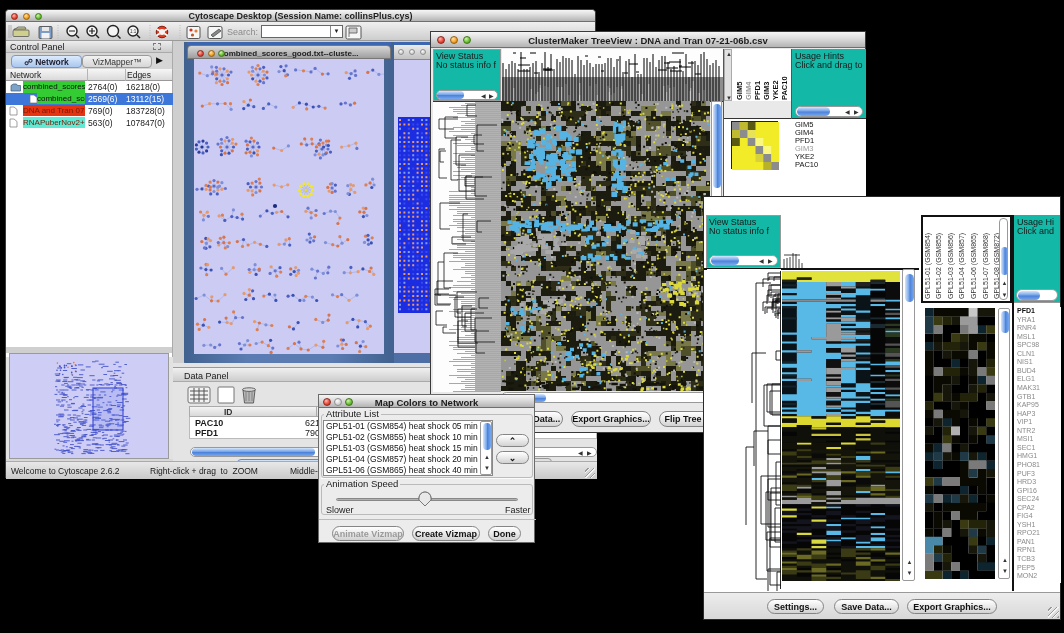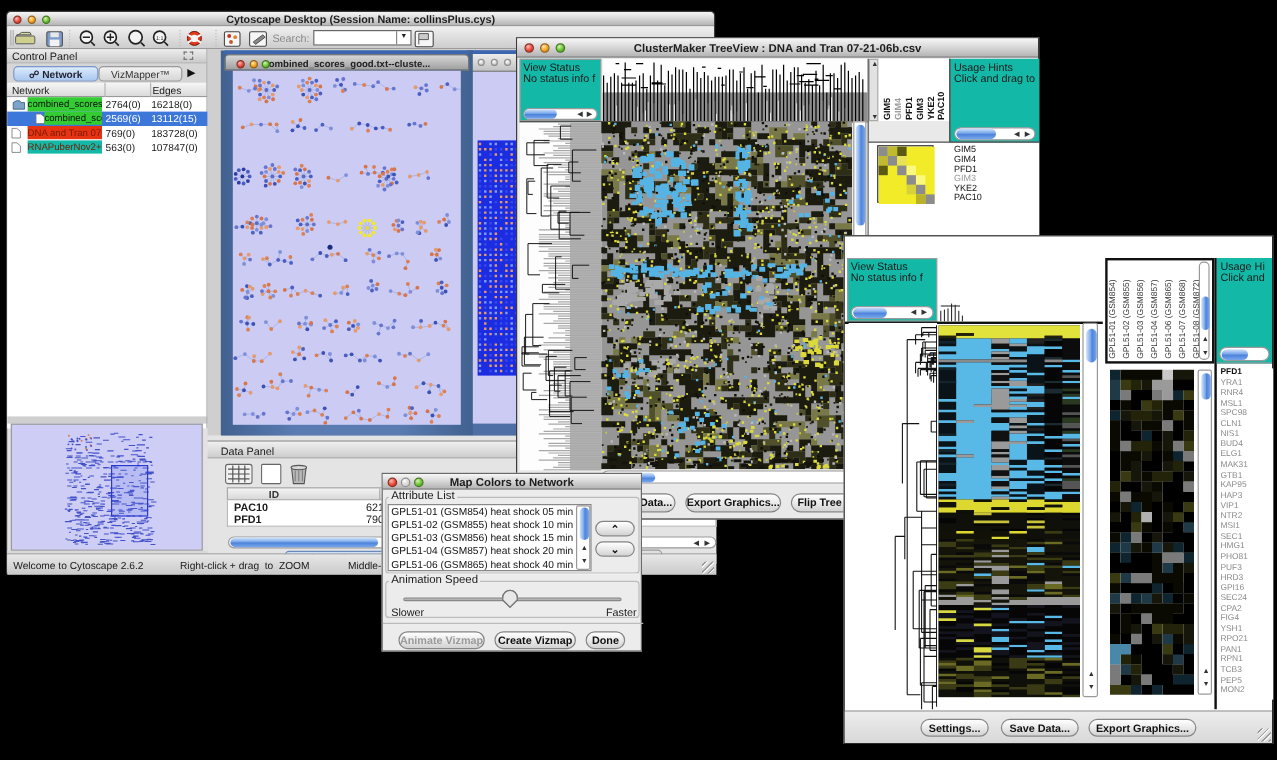--- a/index.html
+++ b/index.html
@@ -104,21 +104,21 @@
           <path d="M1 1h4l3 2.5V9H1z" fill="#fff" stroke="#777" stroke-width="0.7"></path>
         </svg>
         <div class="abs" style="left:17px;top:0.5px;width:62px;height:11px;background:#e63312;font-size:8px;line-height:11px;color:#7a1a04;overflow:hidden;">DNA and Tran 07</div>
         <div class="t8" style="left:82px;top:2px;">769(0)</div>
         <div class="t8" style="left:120px;top:2px;">183728(0)</div>
       </div>
       <div class="abs" style="left:0;top:35.5px;width:167px;height:12px;">
         <svg class="abs" style="left:3px;top:1px" width="9" height="10">
           <path d="M1 1h4l3 2.5V9H1z" fill="#fff" stroke="#777" stroke-width="0.7"></path>
         </svg>
-        <div class="abs" style="left:17px;top:0.5px;width:62px;height:11px;background:#14b8a6;font-size:8px;line-height:11px;color:#7a1a04;overflow:hidden;">RNAPuberNov2+</div>
+        <div class="abs" style="left:17px;top:0.5px;width:62px;height:11px;background:#5eead4;font-size:8px;line-height:11px;color:#7a1a04;overflow:hidden;">RNAPuberNov2+</div>
         <div class="t8" style="left:82px;top:2px;">563(0)</div>
         <div class="t8" style="left:120px;top:2px;">107847(0)</div>
       </div>
     </div>
     <div class="abs" style="left:0;top:337px;width:167px;height:6px;background:#cfcfcf;border-right:1px solid #aaa;"></div>
     <div class="abs" style="left:3px;top:343px;width:160px;height:106px;background:#cdcdf6;border:1px solid #9a9a9a;"><svg width="160" height="106">
         <path stroke="#4553c8" stroke-width="0.9" fill="none" d="M112.0 95.7h5.4M107.7 16.7h3.1M87.7 53.1h5.2M71.8 82.7h4.6M111.7 19.2h2.5M99.3 96.7h2.6M47.7 47.9h3.4M75.4 66.1h2.0M78.9 72.2h4.9M54.3 73.6h2.4M63.0 63.9h4.9M61.4 14.5h5.5M82.0 7.8h3.5M65.5 33.5h3.6M83.6 75.4h5.5M47.3 27.1h2.6M96.1 51.0h1.7M76.5 75.4h4.6M47.4 70.5h3.2M94.9 67.2h5.1M57.1 42.7h1.6M115.4 99.7h4.1M98.4 30.4h4.7M89.1 72.0h4.9M71.1 67.9h5.0M83.8 43.8h4.2M96.5 70.1h4.6M76.8 98.7h5.5M82.5 43.7h3.1M112.5 51.9h2.6M51.4 47.0h1.6M66.3 61.9h4.3M58.0 98.2h2.3M57.3 33.1h5.0M65.2 87.0h2.1M73.1 97.8h4.0M73.4 95.6h4.6M78.1 99.3h3.3M99.0 24.9h5.9M75.8 12.9h4.9M111.9 45.0h4.8M59.9 63.6h4.5M70.0 70.3h2.6M54.0 96.5h5.5M104.2 82.3h5.9M108.6 87.6h5.8M52.5 91.9h2.1M87.9 77.6h3.0M105.1 66.0h2.2M69.8 69.3h4.5M63.2 56.3h5.0M71.2 51.7h3.3M103.7 19.2h1.6M74.7 60.4h4.5M54.5 76.8h2.4M85.1 64.3h5.9M62.1 81.8h2.4M83.0 40.9h2.6M66.4 85.2h3.8M46.9 72.2h1.6M78.4 97.1h2.5M105.4 8.2h3.5M107.7 52.5h1.8M104.0 16.7h4.9M49.4 62.2h4.5M68.1 86.6h5.9M47.4 89.5h1.8M88.1 64.2h2.8M87.7 43.4h5.4M76.6 46.1h5.0M81.6 90.2h5.4M90.2 96.4h4.3M70.5 16.0h4.4M108.5 41.2h3.5M72.1 70.0h1.8M107.8 95.9h4.8M73.6 82.7h2.1M45.4 27.2h5.1M79.4 81.4h4.3M71.7 59.7h1.7M94.3 29.9h4.2M63.0 83.2h3.3M82.4 63.9h1.8M58.6 33.6h2.5M112.7 95.5h2.9M56.3 79.1h3.1M51.8 97.2h4.0M44.8 20.0h5.3M55.8 92.8h2.0M44.0 70.3h2.0M61.1 81.8h3.8M53.5 75.6h3.7M68.8 67.9h2.0M49.4 36.0h4.5M63.1 43.8h1.7M106.2 97.3h3.0M72.5 27.6h3.8M50.8 98.1h2.7M61.0 99.6h2.4M51.3 39.2h3.6M54.2 23.7h3.6M92.0 84.8h2.3M45.0 32.7h2.2M79.4 21.7h5.2M57.1 64.9h4.3M111.0 40.3h3.4M68.5 67.9h5.2M93.4 84.3h3.5M106.4 82.4h2.5M61.5 87.2h2.0M83.1 63.2h6.0M68.4 54.0h4.1M97.2 57.6h3.7M83.2 78.2h4.4M110.8 53.5h2.0M48.4 60.1h5.4M108.8 61.6h3.8M105.9 86.1h1.6M71.1 82.9h2.1M56.3 74.7h2.5M92.5 48.7h1.9M106.9 52.7h3.1M82.8 83.8h3.5M63.1 23.3h4.1M81.6 80.4h5.0M114.7 31.3h2.1M113.8 67.5h4.9M84.1 96.8h3.9M60.9 76.5h4.3M100.4 65.4h5.4M53.1 96.7h5.6M101.5 89.3h5.8M60.5 77.3h5.3M95.8 56.2h4.7M113.8 39.3h4.4M87.6 43.9h5.3M83.9 70.9h1.8M69.0 20.7h4.3M113.3 62.5h4.9M91.1 13.7h1.9M60.9 94.6h3.9M78.4 57.4h3.9M57.4 98.0h5.7M71.4 57.8h1.9M95.8 71.2h4.5M88.0 58.6h3.7M105.7 65.4h4.1M79.8 56.5h5.3M53.3 88.3h3.8M115.6 33.7h1.7M66.9 73.5h3.9M57.4 53.2h4.3M47.7 38.0h2.7M108.4 12.8h3.1M71.4 99.6h4.3M85.0 76.8h1.6M64.1 25.7h3.9M68.7 83.9h3.2M111.3 39.4h3.3M58.1 69.6h3.1M65.2 86.6h4.4M53.6 72.8h3.9M63.4 68.2h3.3M106.4 90.4h2.4M110.5 97.2h5.7M55.8 47.9h1.9M67.6 76.4h3.9M115.2 47.7h3.7M68.7 93.9h2.3M73.1 68.1h4.2M60.0 90.6h3.9M70.6 84.1h2.5M80.3 99.4h4.0M70.3 52.5h5.8M62.9 61.0h3.2M67.4 89.2h4.2M99.7 82.2h2.8M44.5 40.4h2.9M107.2 71.9h5.5M49.4 87.3h5.2M87.1 93.9h2.2M104.0 34.0h3.0M101.1 37.8h1.9M72.4 50.1h1.9M51.7 43.5h5.2M59.6 34.4h2.3M59.4 71.6h3.4M112.4 80.1h1.9M76.2 85.4h2.9M88.7 10.2h5.8M106.2 28.6h5.1M99.4 42.5h1.9M56.8 83.7h3.2M115.8 64.3h4.6M84.4 63.9h4.2M98.6 88.1h1.5M60.9 49.8h3.8M99.2 66.7h3.3M111.3 92.1h4.0M99.9 93.8h3.4M106.2 96.8h4.1M98.3 54.6h3.9M106.1 42.1h2.1M80.7 78.4h5.9M64.1 92.4h4.3M74.4 80.5h3.1M100.7 90.4h5.3M80.1 43.0h2.9M52.5 71.2h1.9M114.9 77.4h1.6M44.5 95.2h1.7M66.1 29.3h4.4M107.2 69.0h1.8M90.3 37.9h5.2M52.3 99.4h3.0M59.0 45.7h3.0M81.6 60.3h4.4M97.1 55.5h4.6M64.5 42.6h3.8M71.8 71.4h4.3M54.4 79.2h5.8M111.4 77.2h3.4M100.8 92.8h4.7M73.8 43.4h4.9M104.9 26.3h5.9M110.2 78.2h2.8M49.0 96.4h2.5M94.9 86.5h5.1M53.6 23.4h5.3M87.7 25.9h5.5M89.1 73.7h4.3M97.2 17.3h5.5M73.9 63.5h3.7M83.8 34.5h3.1M99.2 64.6h3.3M91.9 78.4h2.3M69.2 32.0h3.6M114.1 40.3h4.0M53.8 40.8h2.2M46.4 67.8h2.1M102.8 21.5h5.3M71.5 81.1h4.5M51.4 38.3h1.7M95.7 90.6h5.8M56.6 73.7h3.6M75.9 35.7h4.7M84.6 35.9h4.1M104.3 32.6h1.6M55.2 32.2h5.8M59.4 93.6h3.4M51.3 31.0h3.4M105.5 46.6h1.8M83.8 44.4h2.1M67.4 92.6h3.1M100.8 97.5h5.4M67.1 65.2h5.7M52.8 40.9h4.8M97.5 58.8h3.7M72.3 30.0h2.6M67.9 10.9h5.4M112.6 68.3h3.7M52.4 79.1h5.5M105.1 70.4h4.1M85.1 7.1h3.5M67.8 30.0h4.5M98.7 69.8h5.6M59.4 79.4h4.7M54.0 86.8h5.8M81.4 96.2h2.1M92.6 12.4h5.9M70.2 26.9h4.8M47.9 79.9h2.3M47.2 14.0h4.9M102.4 61.0h4.6M80.2 59.0h5.4M93.2 56.6h4.6M107.3 79.6h4.5M61.0 49.4h3.9M101.5 94.6h5.7M102.6 84.8h1.7M114.4 10.5h2.6M49.9 52.2h4.1M67.1 85.1h3.6M106.8 48.5h5.8M85.1 90.8h5.7M100.1 21.9h4.4M110.7 30.6h5.7M91.8 81.7h1.9M64.0 34.0h5.4M48.1 62.8h5.2M85.5 93.7h6.0M93.4 20.5h3.7M52.3 70.8h3.3M96.7 72.7h2.0M106.4 29.5h5.7M73.5 97.2h4.9M52.3 27.5h5.0M52.3 75.9h3.2M109.8 23.3h1.7M46.3 71.5h2.1M97.5 48.1h3.9M61.9 56.6h5.7M59.4 81.5h2.8M71.4 33.3h2.4M56.9 9.7h4.4M65.7 75.2h3.8M100.5 28.6h2.3M45.6 21.5h4.0M81.8 52.8h5.6M85.5 89.9h3.0M86.9 26.9h3.2M103.3 10.4h2.4M115.6 89.0h3.1M101.0 51.5h5.1M44.1 80.7h5.7M85.0 79.1h3.1M86.0 84.0h5.2M60.5 83.7h3.5M57.7 27.7h5.7M82.9 66.0h3.2M53.4 82.7h5.3M49.4 40.2h4.8M54.1 29.4h3.7M52.9 16.5h4.3M84.1 60.1h2.8M88.6 30.5h3.5M50.1 79.6h3.4M73.7 69.3h2.1M82.2 89.9h5.8M67.0 23.6h5.8M46.0 26h4.6M53.2 26h4.1M61.5 26h2.2M65.6 26h4.7M82.2 26h3.3M103.9 26h2.9M57.0 31h2.1M61.3 31h4.4M65.9 31h4.4M73.6 31h2.7M79.8 31h4.8M86.3 31h2.1M90.3 31h4.2M96.2 31h3.8M104.5 31h3.0M108.8 31h3.5M46.0 36h2.2M53.6 36h4.9M61.6 36h4.9M70.4 36h2.6M76.4 36h2.6M80.5 36h3.0M102.0 36h2.6M108.8 36h5.0M53.0 41h4.4M76.1 41h3.1M80.4 41h2.4M88.7 41h2.2M94.0 41h2.3M107.0 41h2.3M113.2 41h3.4M46.0 46h4.2M51.3 46h4.3M79.3 46h4.0M86.8 46h2.5M46.0 51h3.5M51.1 51h3.4M57.3 51h3.2M77.6 51h3.5M86.4 51h3.7M99.4 51h2.6M106.9 51h3.8M54.0 56h4.5M72.3 56h2.2M86.8 56h3.2M109.6 56h4.5M46.0 61h4.9M50.4 61h4.1M57.5 61h3.5M79.4 61h2.1M87.6 61h3.8M101.5 61h3.2M106.8 61h2.5M46.0 66h4.2M60.0 66h4.8M66.7 66h2.1M73.4 66h3.0M85.7 66h3.7M91.2 66h4.3M105.0 66h4.5M110.4 66h4.0M46.0 71h3.4M79.6 71h4.7M88.6 71h3.5M95.4 71h3.5M109.5 71h4.2M66.3 76h2.1M73.3 76h3.9M81.5 76h3.6M95.3 76h3.5M100.0 76h2.5M105.7 76h2.5M56.6 81h2.0M73.3 81h3.2M80.8 81h2.1M93.0 81h5.0M103.9 81h4.5M108.4 81h5.0M46.0 86h4.0M64.8 86h2.7M71.2 86h2.0M76.1 86h4.8M81.7 86h3.2M98.1 86h4.9M105.9 86h2.8M113.0 86h4.0M76.6 91h4.1M90.3 91h3.6M98.9 91h3.2M107.0 91h2.8M113.2 91h4.5M46.0 96h3.0M50.9 96h3.1M56.2 96h4.0M78.3 96h2.9M111.1 96h2.4"></path>
         <circle cx="49.6" cy="19.8" r="0.8" fill="#4553c8"></circle>
         <circle cx="65.9" cy="11.4" r="0.8" fill="#4553c8"></circle>
         <circle cx="63.8" cy="8.6" r="0.8" fill="#d87848"></circle>

